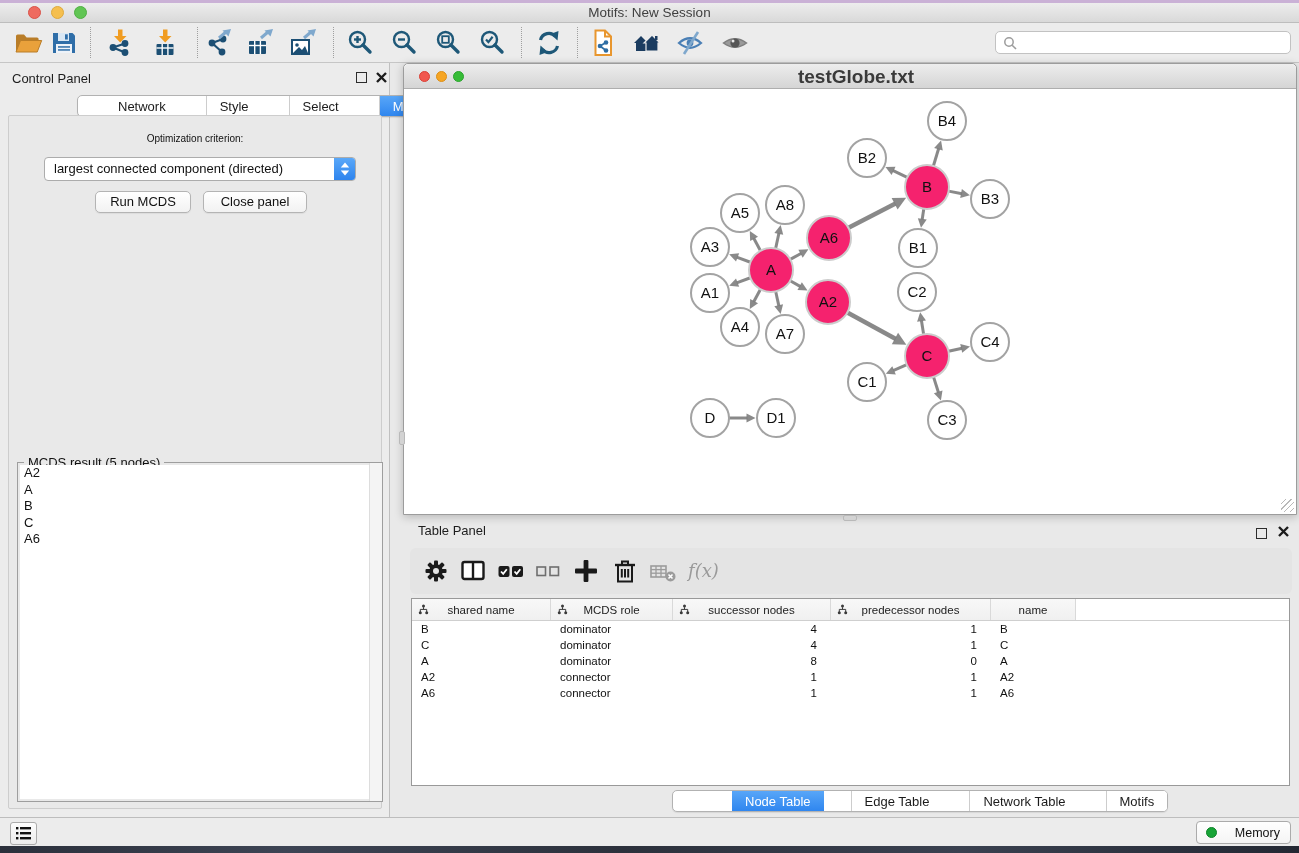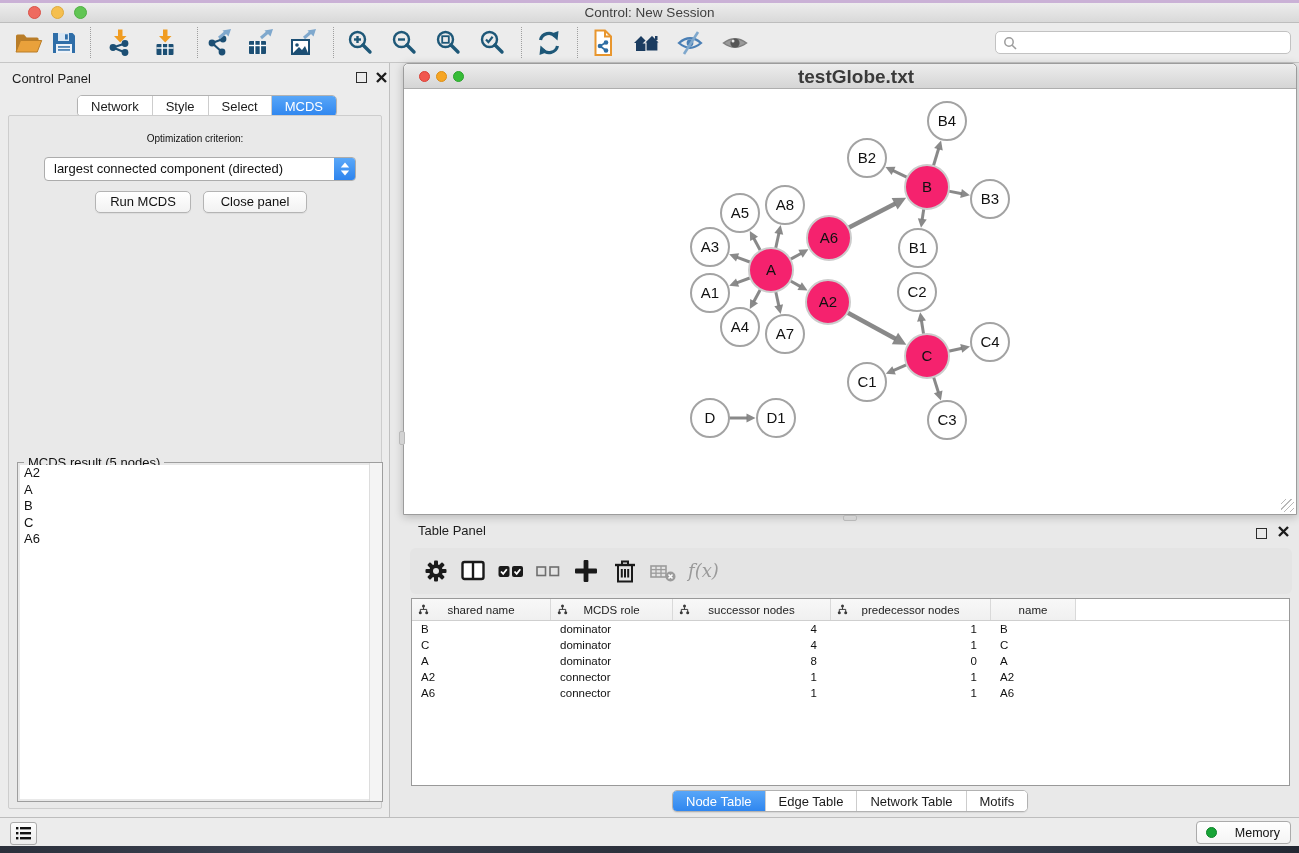--- a/index.html
+++ b/index.html
@@ -27,21 +27,21 @@
     background:#fff; border:1px solid #c2c2c2; border-radius:5px;
   }
   .search svg { position:absolute; left:7px; top:4px; }
   .search input { position:absolute; left:26px; top:0; width:262px; height:21px; border:none; outline:none; font-size:13px; background:transparent; }
   
   .control-panel { position:absolute; left:0; top:63px; width:390px; height:754px; background:#ececec; border-right:1px solid #c0c0c0; }
   .panel-title { font-size:13px; color:#1d1d1d; }
   .win-float { width:11px; height:11px; border:1.5px solid #2c2c2c; display:inline-block; }
   .win-close svg { display:block; }
   .seg { position:absolute; display:inline-flex; background:#fff; border:1px solid #b2b2b2; border-radius:5px; overflow:hidden; height:22px; box-shadow:0 1px 1px rgba(0,0,0,.08); }
-  .seg-tab { padding:0 13px; line-height:21px; font-size:13px; color:#1b1b1b; background:#fff; border-left:1px solid #cdcdcd; white-space:nowrap; }
+  .seg-tab { padding:0 13px; line-height:21px; font-size:13px; color:#1b1b1b; background:#fff; border-left:1px solid #cdcdcd; white-space:nowrap;margin-left:27px; }
   .seg-tab:first-child { border-left:none; }
   .seg-tab.active { background:linear-gradient(#58a6f8,#2f86ef); color:#fff; }
   .cp-body { position:absolute; left:8px; top:52px; width:374px; height:694px; background:#e9e9e9; border:1px solid #cdcdcd; border-radius:2px; }
   .opt-label { position:absolute; left:0; width:100%; text-align:center; font-size:10px; color:#111; }
   .mac-select { position:absolute; background:#fff; border:1px solid #acacac; border-radius:4px; font-size:13px; color:#111;text-align:center; }
   .mac-select .val { position:absolute; left:9px; top:0; line-height:22px; white-space:nowrap; }
   .mac-select .spinner { position:absolute; right:0; top:0; bottom:0; width:21px; background:linear-gradient(#5aa8f9,#2e84ee); border-radius:0 3px 3px 0; display:flex; align-items:center; justify-content:center; }
   .mac-btn { position:absolute; height:22px; background:linear-gradient(#ffffff,#f2f2f2); border:1px solid #b4b4b4; border-radius:5px; font-size:13px; color:#111; text-align:center; line-height:20px; box-shadow:0 1px 1px rgba(0,0,0,.06); }
   .groupbox { position:absolute; border:1px solid #9e9e9e; }
   .groupbox .legend { position:absolute; top:-8px; left:6px; background:#e9e9e9; padding:0 4px; font-size:13px; color:#111; }
@@ -85,21 +85,21 @@
 </head>
 <body>
 
 <div id="root">
   <div class="wp-top"></div>
 
   <div class="titlebar">
     <div class="tl-dot" style="left:28px; background:#ee6a5f; border:1px solid #d95249;"></div>
     <div class="tl-dot" style="left:51px; background:#f5bf4f; border:1px solid #dfa93c;"></div>
     <div class="tl-dot" style="left:74px; background:#61c554; border:1px solid #4faf43;"></div>
-    <div class="tb-title">Control: New Session</div>
+    <div class="tb-title">Motifs: New Session</div>
   </div>
 
   <div class="toolbar">
     <div class="tb-icon" style="left:13px">
       <svg viewBox="0 0 30 30">
           <path d="M3 24 V8 q0-1.6 1.6-1.6 H11 l2.6 3 H24 q1.6 0 1.6 1.6 V13" fill="#b97d28"></path>
           <path d="M3 24 L7.5 12.5 H28.7 L24.2 24 Z" fill="#e9a13b" stroke="#b97d28" stroke-width="1"></path>
         </svg>
     </div>
     <div class="tb-icon" style="left:49px">
@@ -589,21 +589,21 @@
           <div class="tr">
             <div class="td l" style="width: 139px;">A6</div>
             <div class="td l" style="width: 122px;">connector</div>
             <div class="td r" style="width: 158px;">1</div>
             <div class="td r" style="width: 160px;">1</div>
             <div class="td l" style="width: 85px;">A6</div>
           </div>
         </div>
     </div>
 
-    <div class="seg" id="tp-tabs" style="left:282px; top:727px;">
+    <div class="seg" id="tp-tabs" style="left:282px; top:727px;padding-left:32px;">
         <div class="seg-tab active">Node Table</div>
         <div class="seg-tab">Edge Table</div>
         <div class="seg-tab">Network Table</div>
         <div class="seg-tab">Motifs</div>
       </div>
   </div>
 
   <div class="statusbar">
     <div class="sb-btn">
       <svg width="17" height="15" viewBox="0 0 17 15">

